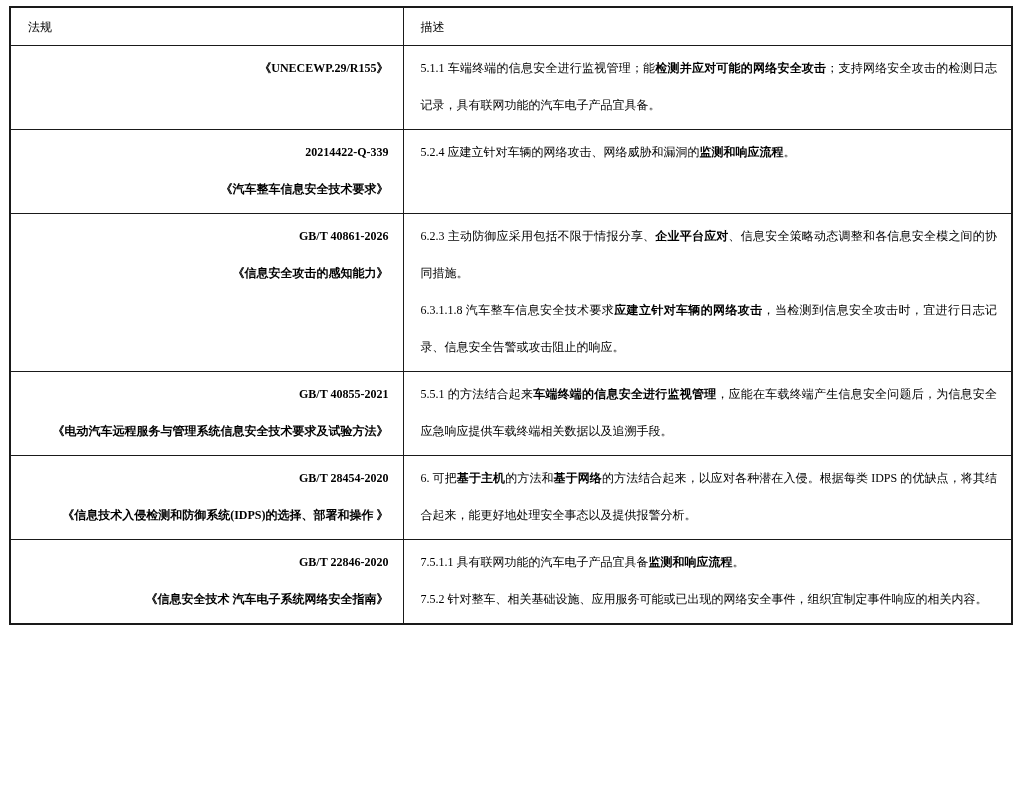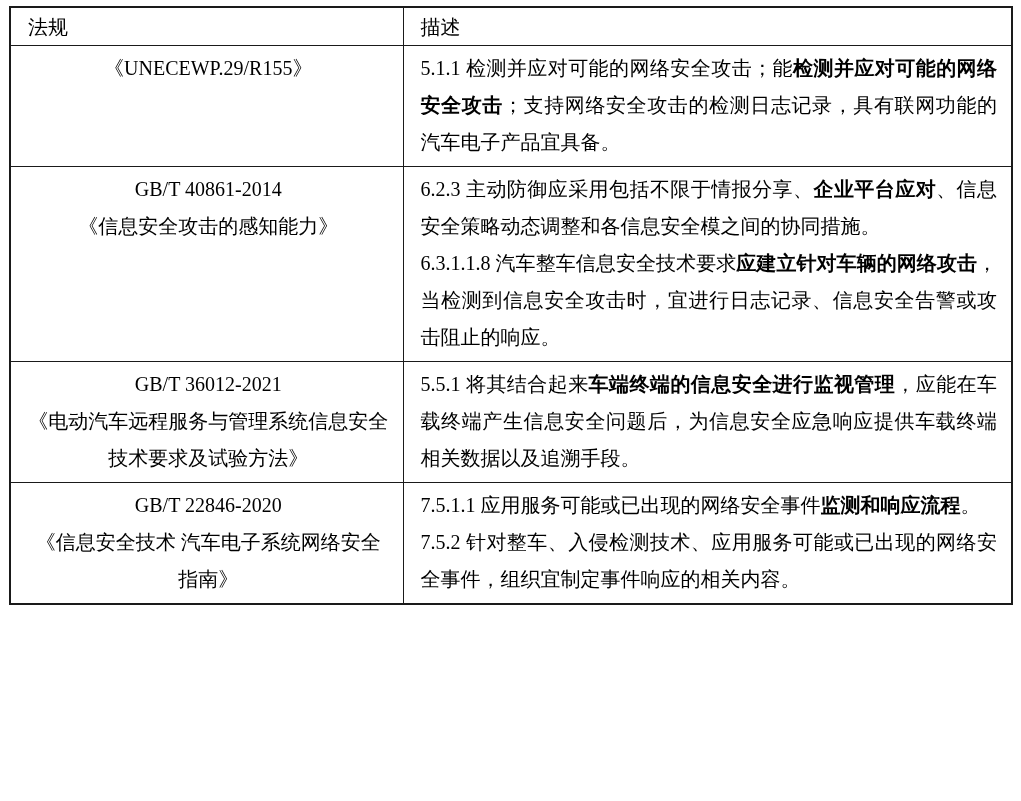--- a/index.html
+++ b/index.html
@@ -19,39 +19,39 @@
     border-collapse: collapse;
     table-layout: fixed;
     border: 2px solid #1a1a1a;
     background: #ffffff;
   }
   col.c1 { width: 393px; }
   col.c2 { width: 609px; }
   th, td {
     border: 1px solid #1a1a1a;
     vertical-align: top;
-    font-size: 20px;
+    font-size: 12px;
     color: #000000;
     font-weight: normal;
   }
   th {
     height: 28px;
     text-align: left;
     padding: 5px 14px 4px 17px;
     line-height: 28px;
     font-weight: normal;
   }
   td {
     padding: 4px 14px 5px 17px;
     line-height: 37px;
   }
   td p { margin: 0; }
   td.reg-cell p {
-    font-weight: normal;
-    text-align: center;
+    font-weight: bold;
+    text-align: right;
   }
   td.desc-cell p {
     text-align: justify;
   }
   td.desc-cell b {
     font-weight: bold;
   }
 </style>
 </head>
 <body>
@@ -66,46 +66,64 @@
       <th>法规</th>
       <th>描述</th>
     </tr>
   </thead>
   <tbody>
       <tr>
         <td class="reg-cell">
           <p>《UNECEWP.29/R155》</p>
         </td>
         <td class="desc-cell">
-          <p><span>5.1.1 检测并应对可能的网络安全攻击；能</span><b>检测并应对可能的网络安全攻击</b><span>；支持网络安全攻击的检测日志记录，具有联网功能的汽车电子产品宜具备。</span></p>
+          <p><span>5.1.1 车端终端的信息安全进行监视管理；能</span><b>检测并应对可能的网络安全攻击</b><span>；支持网络安全攻击的检测日志记录，具有联网功能的汽车电子产品宜具备。</span></p>
         </td>
       </tr>
       <tr>
         <td class="reg-cell">
-          <p>GB/T 40861-2014</p>
+          <p>20214422-Q-339</p>
+          <p>《汽车整车信息安全技术要求》</p>
+        </td>
+        <td class="desc-cell">
+          <p><span>5.2.4 应建立针对车辆的网络攻击、网络威胁和漏洞的</span><b>监测和响应流程</b><span>。</span></p>
+        </td>
+      </tr>
+      <tr>
+        <td class="reg-cell">
+          <p>GB/T 40861-2026</p>
           <p>《信息安全攻击的感知能力》</p>
         </td>
         <td class="desc-cell">
           <p><span>6.2.3 主动防御应采用包括不限于情报分享、</span><b>企业平台应对</b><span>、信息安全策略动态调整和各信息安全模之间的协同措施。</span></p>
           <p><span>6.3.1.1.8 汽车整车信息安全技术要求</span><b>应建立针对车辆的网络攻击</b><span>，当检测到信息安全攻击时，宜进行日志记录、信息安全告警或攻击阻止的响应。</span></p>
         </td>
       </tr>
       <tr>
         <td class="reg-cell">
-          <p>GB/T 36012-2021</p>
+          <p>GB/T 40855-2021</p>
           <p>《电动汽车远程服务与管理系统信息安全技术要求及试验方法》</p>
         </td>
         <td class="desc-cell">
-          <p><span>5.5.1 将其结合起来</span><b>车端终端的信息安全进行监视管理</b><span>，应能在车载终端产生信息安全问题后，为信息安全应急响应提供车载终端相关数据以及追溯手段。</span></p>
+          <p><span>5.5.1 的方法结合起来</span><b>车端终端的信息安全进行监视管理</b><span>，应能在车载终端产生信息安全问题后，为信息安全应急响应提供车载终端相关数据以及追溯手段。</span></p>
+        </td>
+      </tr>
+      <tr>
+        <td class="reg-cell">
+          <p>GB/T 28454-2020</p>
+          <p>《信息技术入侵检测和防御系统(IDPS)的选择、部署和操作 》</p>
+        </td>
+        <td class="desc-cell">
+          <p><span>6. 可把</span><b>基于主机</b><span>的方法和</span><b>基于网络</b><span>的方法结合起来，以应对各种潜在入侵。根据每类 IDPS 的优缺点，将其结合起来，能更好地处理安全事态以及提供报警分析。</span></p>
         </td>
       </tr>
       <tr>
         <td class="reg-cell">
           <p>GB/T 22846-2020</p>
           <p>《信息安全技术 汽车电子系统网络安全指南》</p>
         </td>
         <td class="desc-cell">
-          <p><span>7.5.1.1 应用服务可能或已出现的网络安全事件</span><b>监测和响应流程</b><span>。</span></p>
-          <p><span>7.5.2 针对整车、入侵检测技术、应用服务可能或已出现的网络安全事件，组织宜制定事件响应的相关内容。</span></p>
+          <p><span>7.5.1.1 具有联网功能的汽车电子产品宜具备</span><b>监测和响应流程</b><span>。</span></p>
+          <p><span>7.5.2 针对整车、相关基础设施、应用服务可能或已出现的网络安全事件，组织宜制定事件响应的相关内容。</span></p>
         </td>
       </tr>
     </tbody>
 </table>
 
 </body></html>

